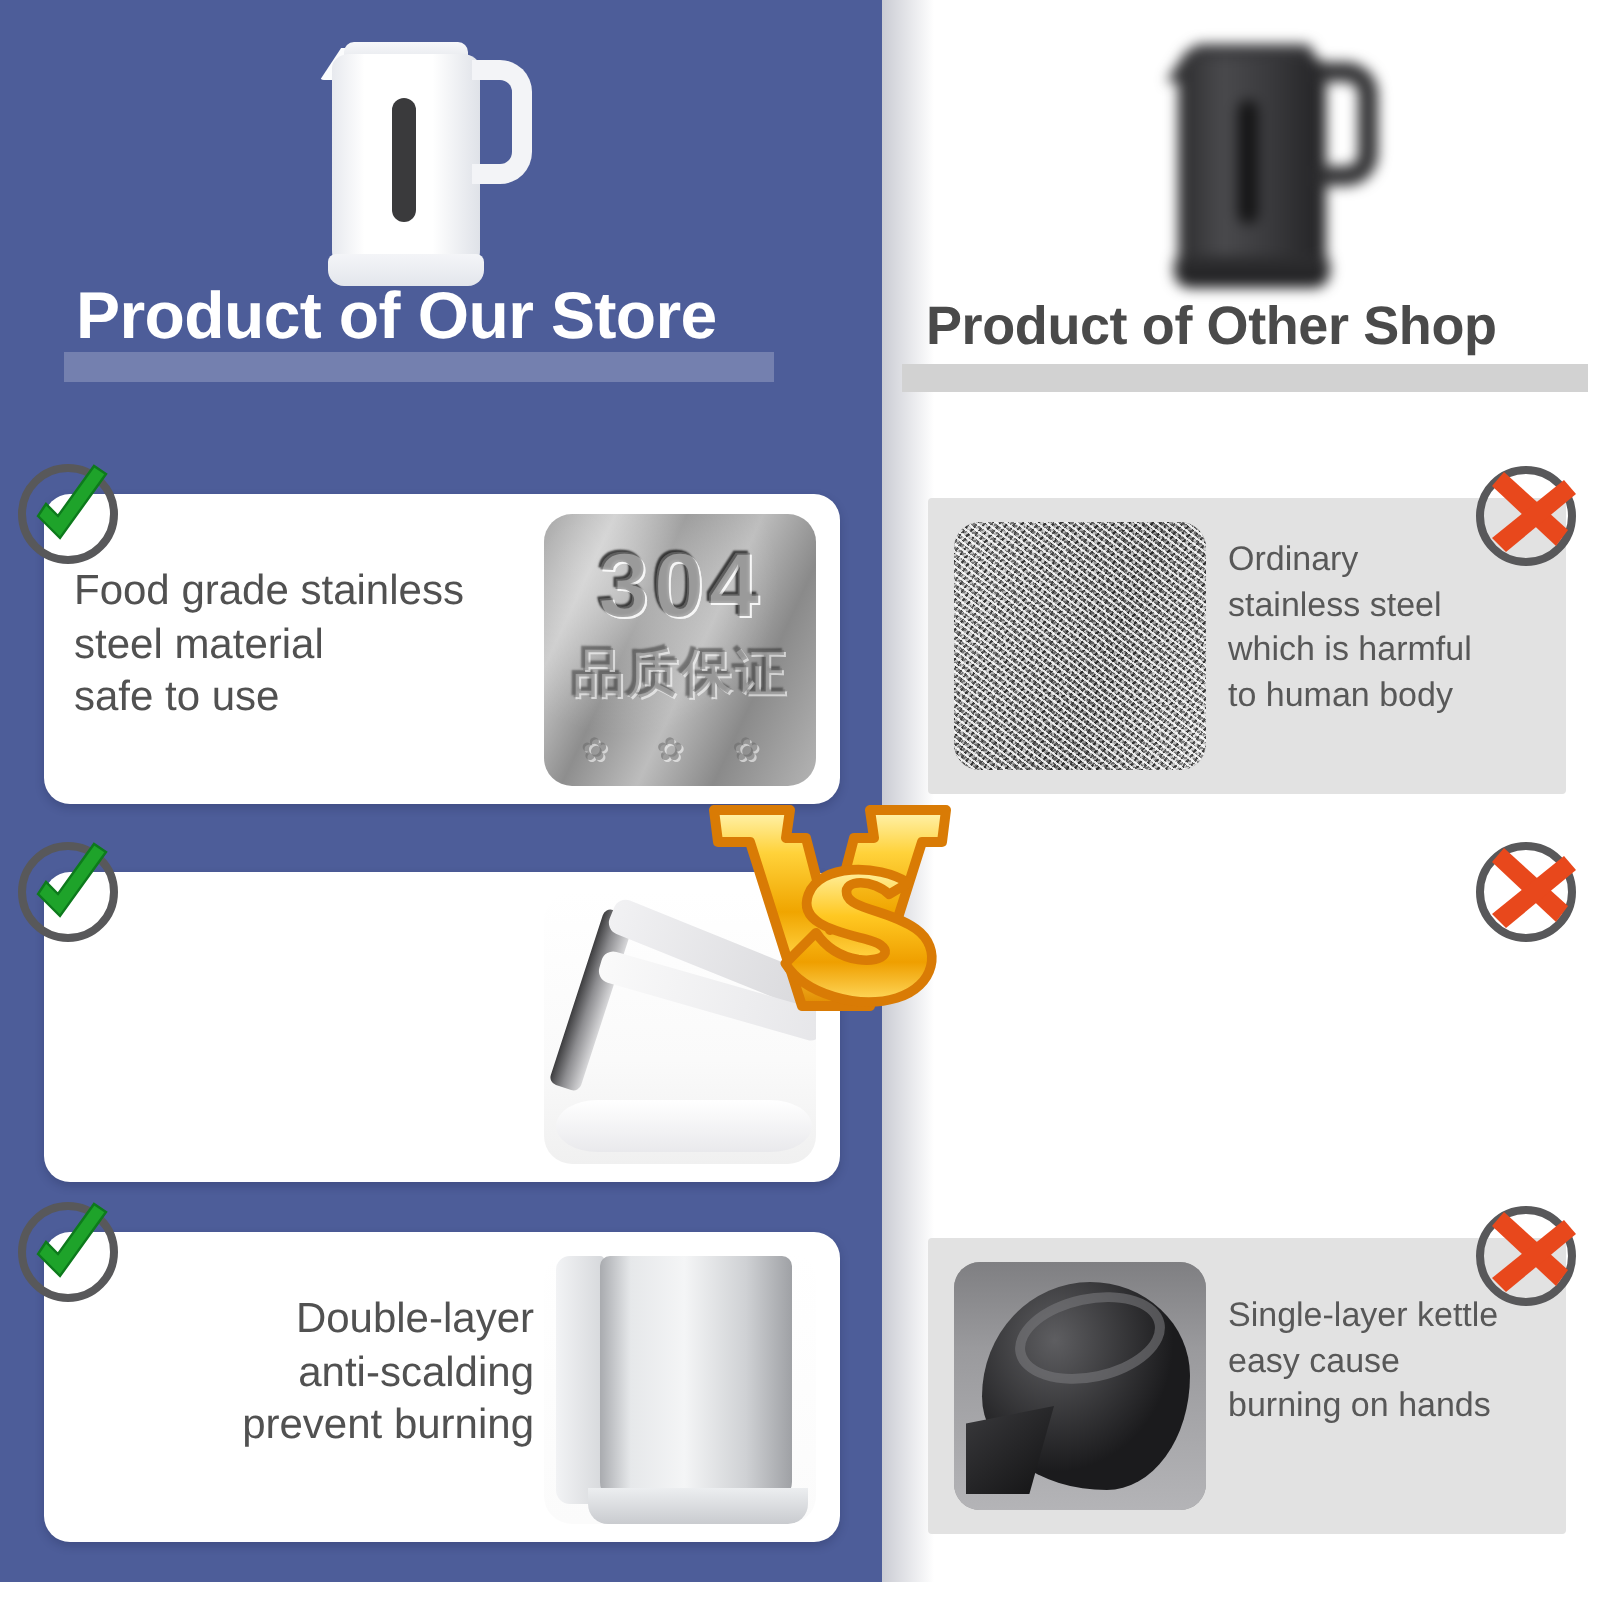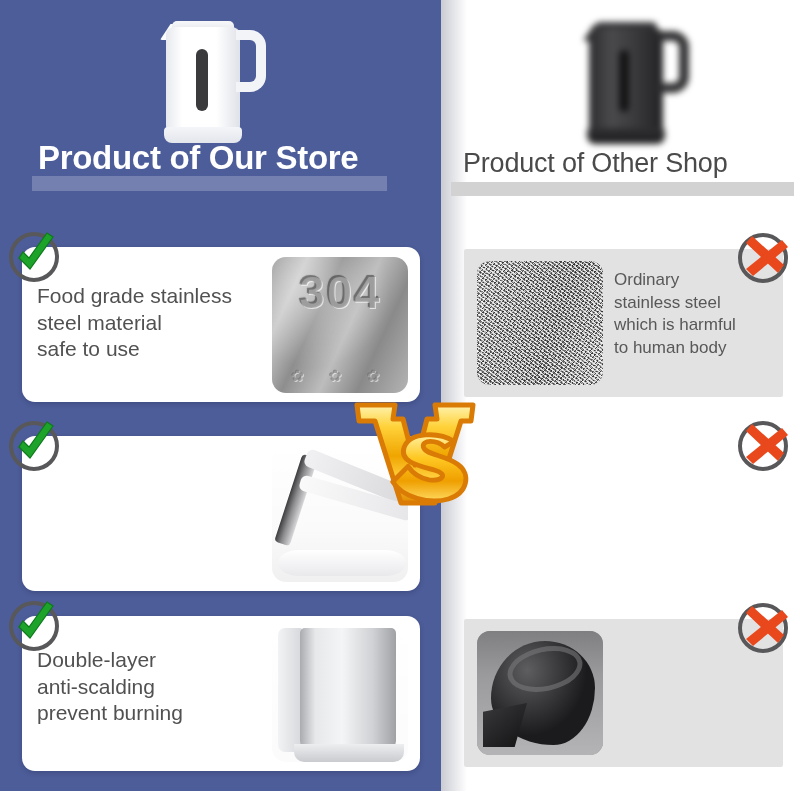--- a/index.html
+++ b/index.html
@@ -122,21 +122,21 @@
   }
   .head-left-bar {
     position: absolute;
     left: 32px; top: 176px;
     width: 355px; height: 15px;
     background: rgba(255,255,255,0.22);
     z-index: 5;
   }
   .head-right {
     left: 463px; top: 148px;
-    font-size: 27px; font-weight: normal;
+    font-size: 27px; font-weight: bold;
     color: #4a4a4a;
     letter-spacing: -0.2px;
     z-index: 6;
   }
   .head-right-bar {
     position: absolute;
     left: 451px; top: 182px;
     width: 343px; height: 14px;
     background: #d2d2d2;
     z-index: 5;
@@ -416,21 +416,23 @@
 
   <div class="head-right-bar"></div>
   <div class="head head-right">Product of Other Shop</div>
 
   <div class="card-good" style="top:247px;">
     <div class="ctext" style="white-space: pre-line;">Food grade stainless
 steel material
 safe to use</div>
     <div class="cimg">
       <div class="tex-304">
+        <div class="sub">品质保证</div>
         <div class="stars">✿ ✿ ✿</div>
+      <div style="position: absolute; left: 0px; right: 0px; top: 8px; text-align: center; font-size: 46px; font-weight: bold; letter-spacing: 2px; color: rgba(120, 120, 120, 0.55); text-shadow: rgba(255, 255, 255, 0.65) 1px 1px 0px, rgba(0, 0, 0, 0.45) -1px -1px 1px;">304</div>
         </div>
     </div>
   </div>
   <div class="badge" style="left:6px; top:229px;">
     <svg viewBox="0 0 56 56">
       <circle cx="28" cy="28" r="23" fill="none" stroke="#58585a" stroke-width="4"></circle>
       <path d="M13 29 L24 40 L47 8 L41 4 L23 29 L17 23 Z" fill="#1ea32a" stroke="#0d7a1c" stroke-width="1.2"></path>
     </svg>
   </div>
 
@@ -444,21 +446,21 @@
       </div>
     </div>
   </div>
   <div class="badge" style="left:6px; top:418px;">
     <svg viewBox="0 0 56 56">
       <circle cx="28" cy="28" r="23" fill="none" stroke="#58585a" stroke-width="4"></circle>
       <path d="M13 29 L24 40 L47 8 L41 4 L23 29 L17 23 Z" fill="#1ea32a" stroke="#0d7a1c" stroke-width="1.2"></path>
     </svg>
   </div>
 
-  <div class="card-good" style="top:616px;">
+  <div class="card-good" style="top:616px;text-align:right;">
     <div class="ctext" style="top: 31px; white-space: pre-line;">Double-layer
 anti-scalding
 prevent burning</div>
     <div class="cimg">
       <div class="tex-steel-body">
         <div class="hdl"></div>
         <div class="cyl"></div>
         <div class="foot"></div>
       </div>
     </div>
@@ -500,20 +502,23 @@
   </div>
 
   <div class="card-bad" style="top:619px;">
     <div class="cimg">
       <div class="tex-black-kettle">
         <div class="blob"></div>
         <div class="ring"></div>
         <div class="spout2"></div>
       </div>
     </div>
+    <div class="ctext" style="top: 28px; white-space: pre-line;">Single-layer kettle
+easy cause
+burning on hands</div>
   </div>
   <div class="badge" style="left:735px; top:600px;">
     <svg viewBox="0 0 56 56">
       <circle cx="28" cy="28" r="23" fill="none" stroke="#58585a" stroke-width="4"></circle>
       <g fill="#e8481c">
         <path d="M11 13 L17 6 L49 35 L43 43 Z"></path>
         <path d="M47 10 L53 17 L18 46 L11 39 Z"></path>
       </g>
     </svg>
   </div>

